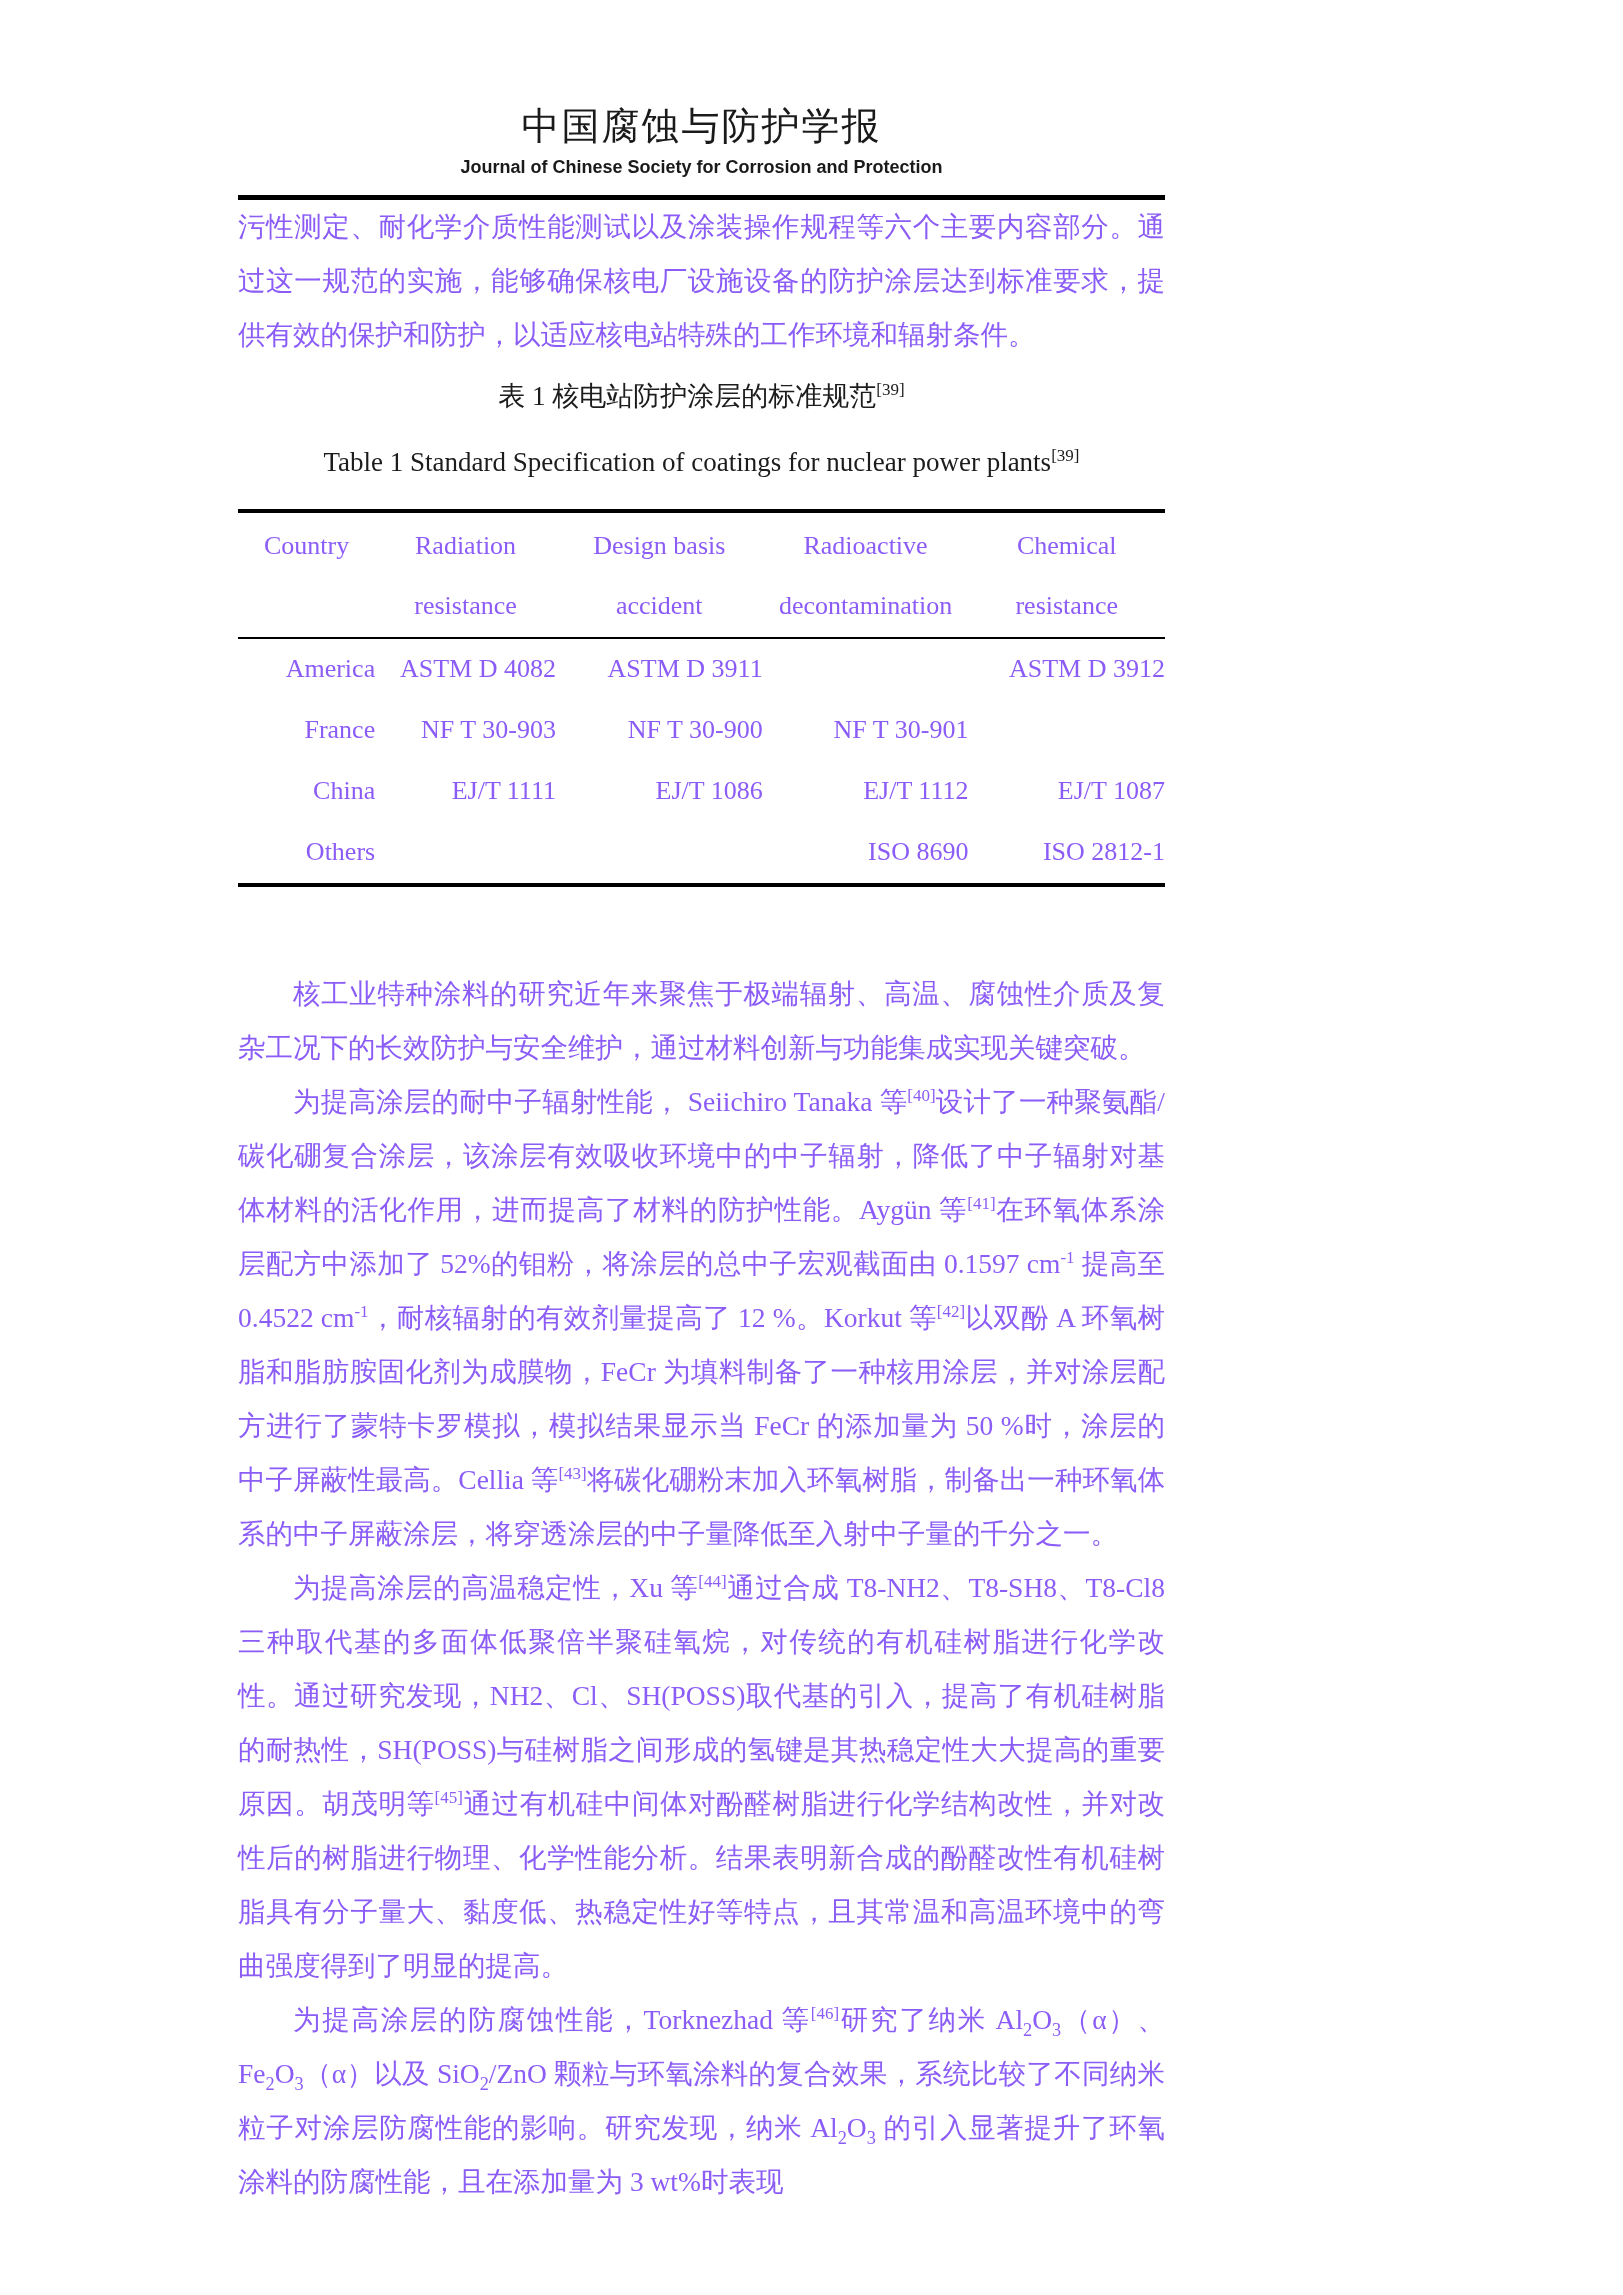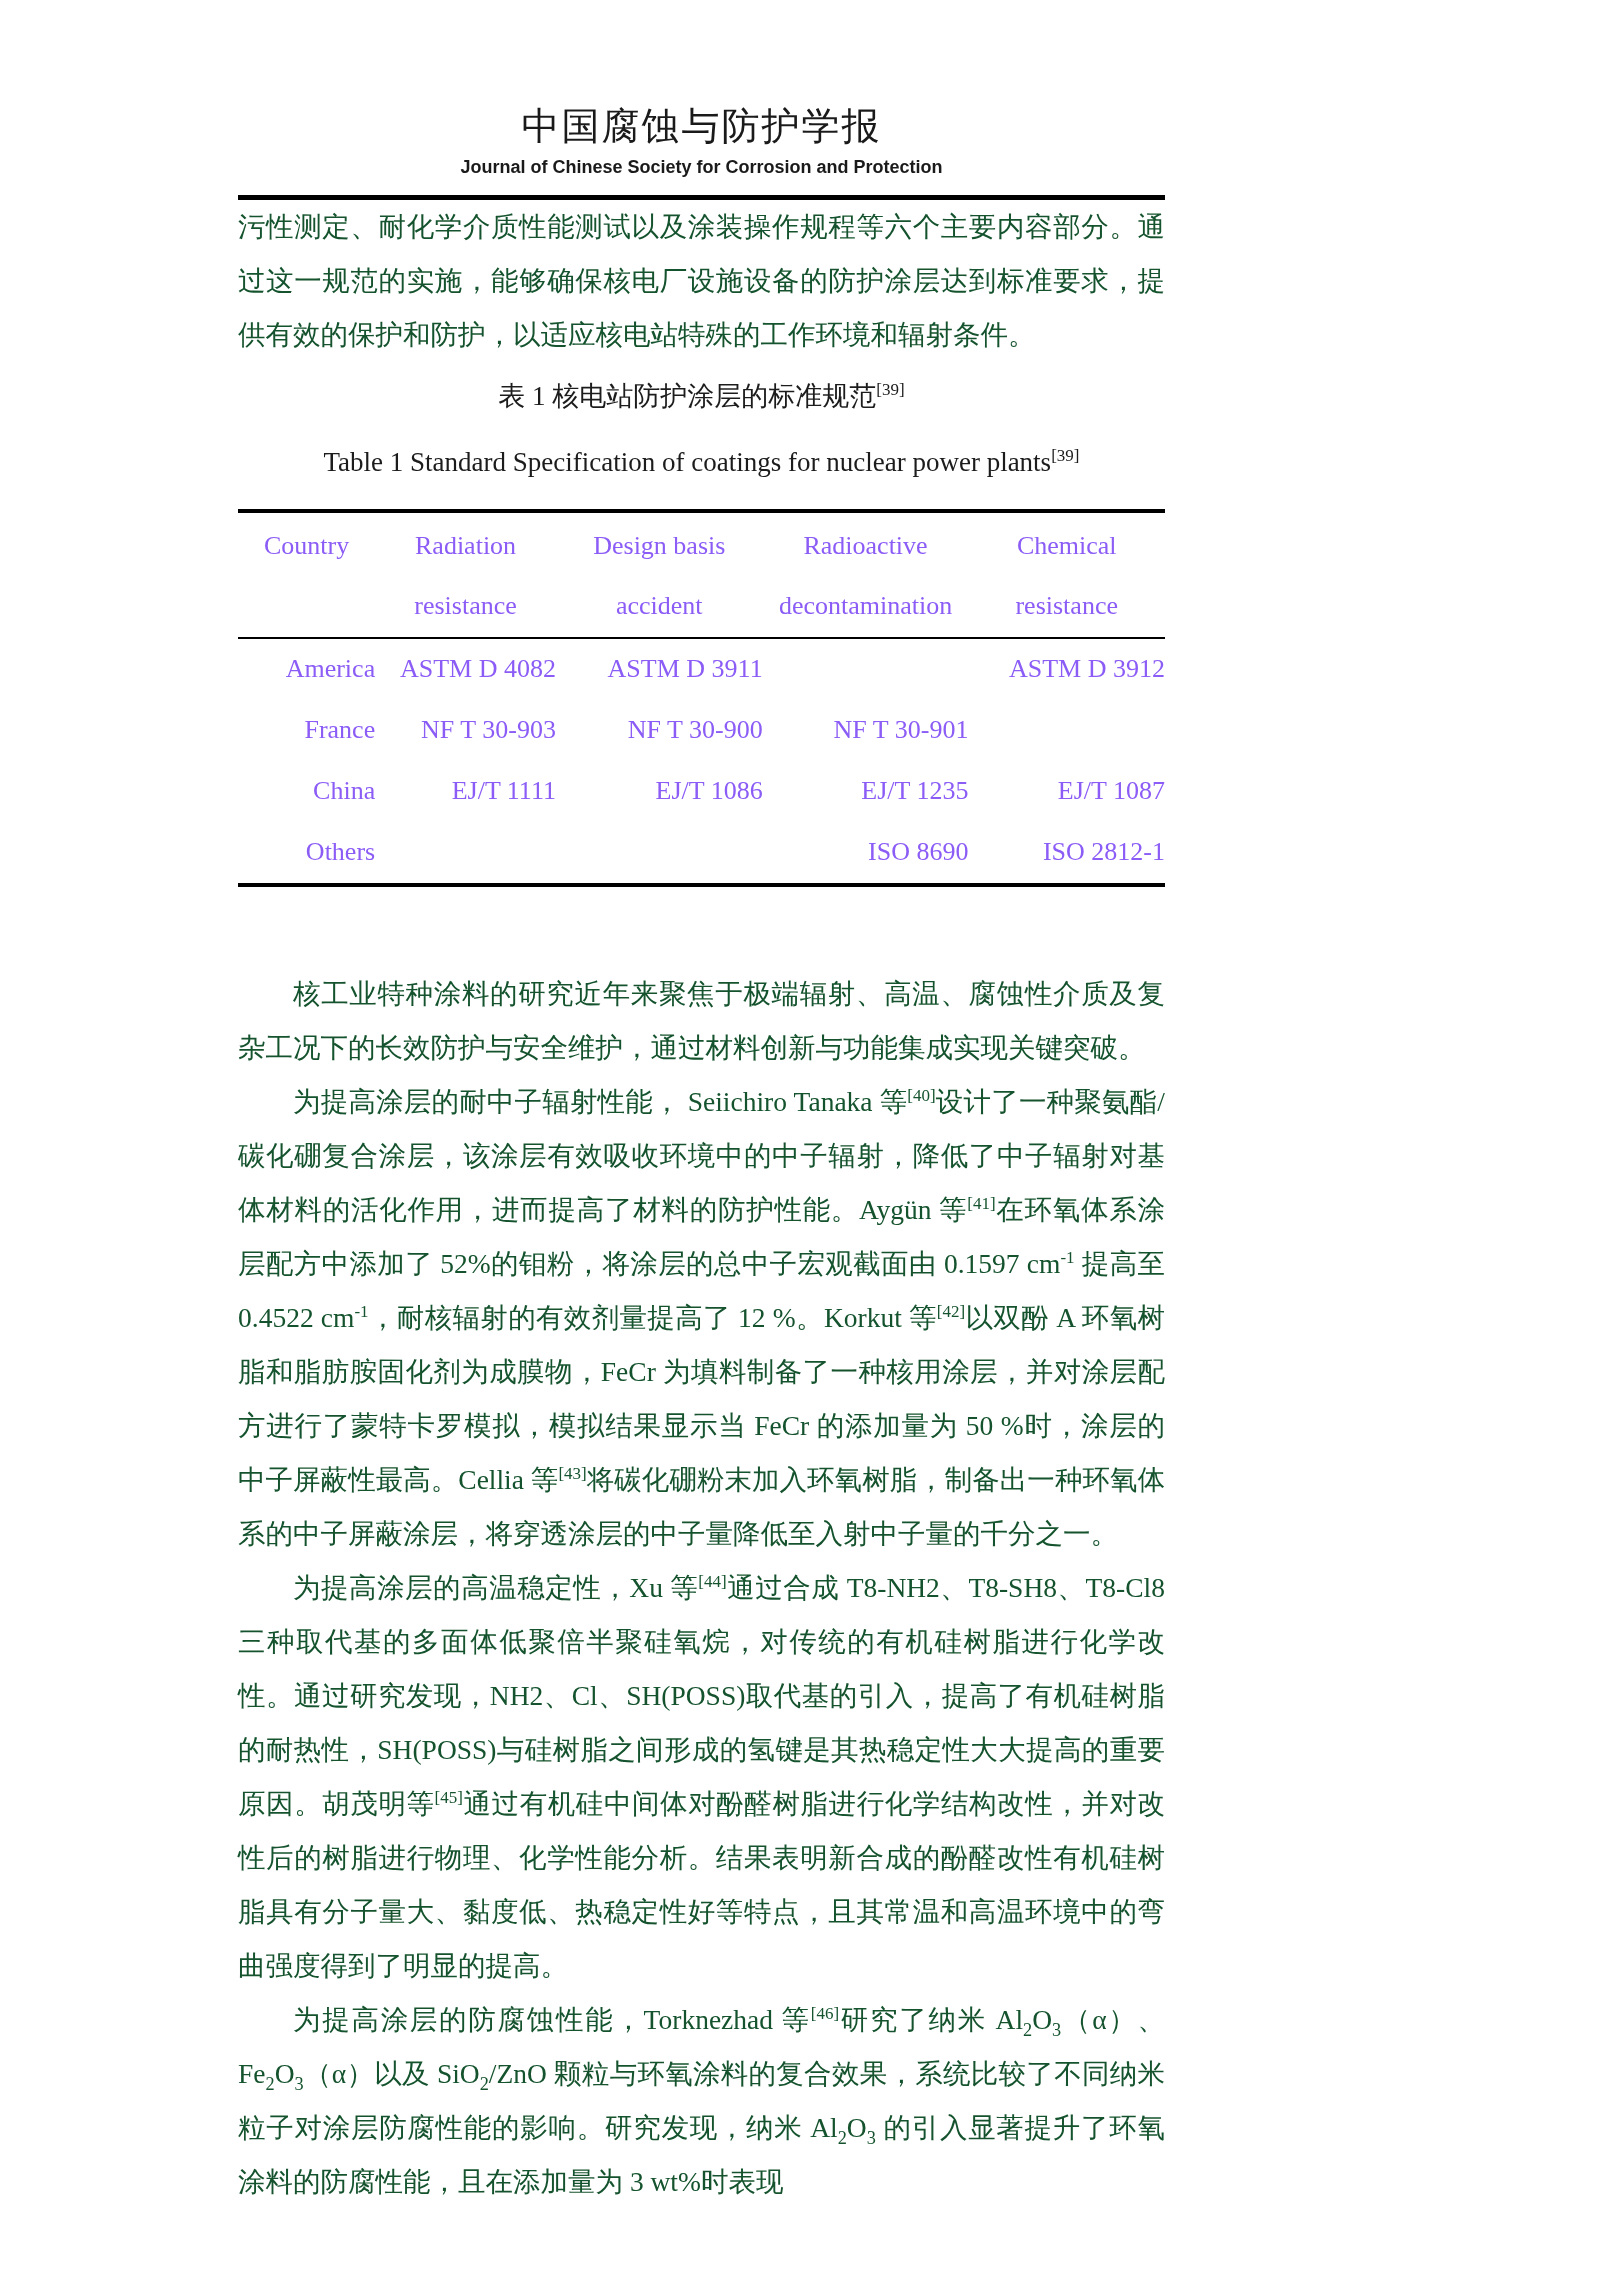--- a/index.html
+++ b/index.html
@@ -34,21 +34,21 @@
     height: 5.2px;
     background: #000000;
     margin-top: 13px;
   }
   
   .body-par {
     margin: 0;
     font-size: 27.5px;
     line-height: 54px;
     text-align: justify;
-    color: #14532d;
+    color: #8b5cf6;
   }
   .body-par.indent { text-indent: 2em; font-family: Liberation Serif, serif; }
   sup.ref { font-size: 17px; line-height: 0; vertical-align: super; }
   sub.sb  { font-size: 18.3px; line-height: 0; vertical-align: sub; }
   
   .caption {
     text-align: center;
     font-size: 27px;
     color: #1c1c1c;
   }
@@ -143,21 +143,21 @@
             <td>France</td>
             <td>NF T 30-903</td>
             <td>NF T 30-900</td>
             <td>NF T 30-901</td>
             <td></td>
           </tr>
           <tr>
             <td>China</td>
             <td>EJ/T 1111</td>
             <td>EJ/T 1086</td>
-            <td>EJ/T 1235</td>
+            <td>EJ/T 1112</td>
             <td>EJ/T 1087</td>
           </tr>
           <tr>
             <td>Others</td>
             <td></td>
             <td></td>
             <td>ISO 8690</td>
             <td>ISO 2812-1</td>
           </tr>
         </tbody>

